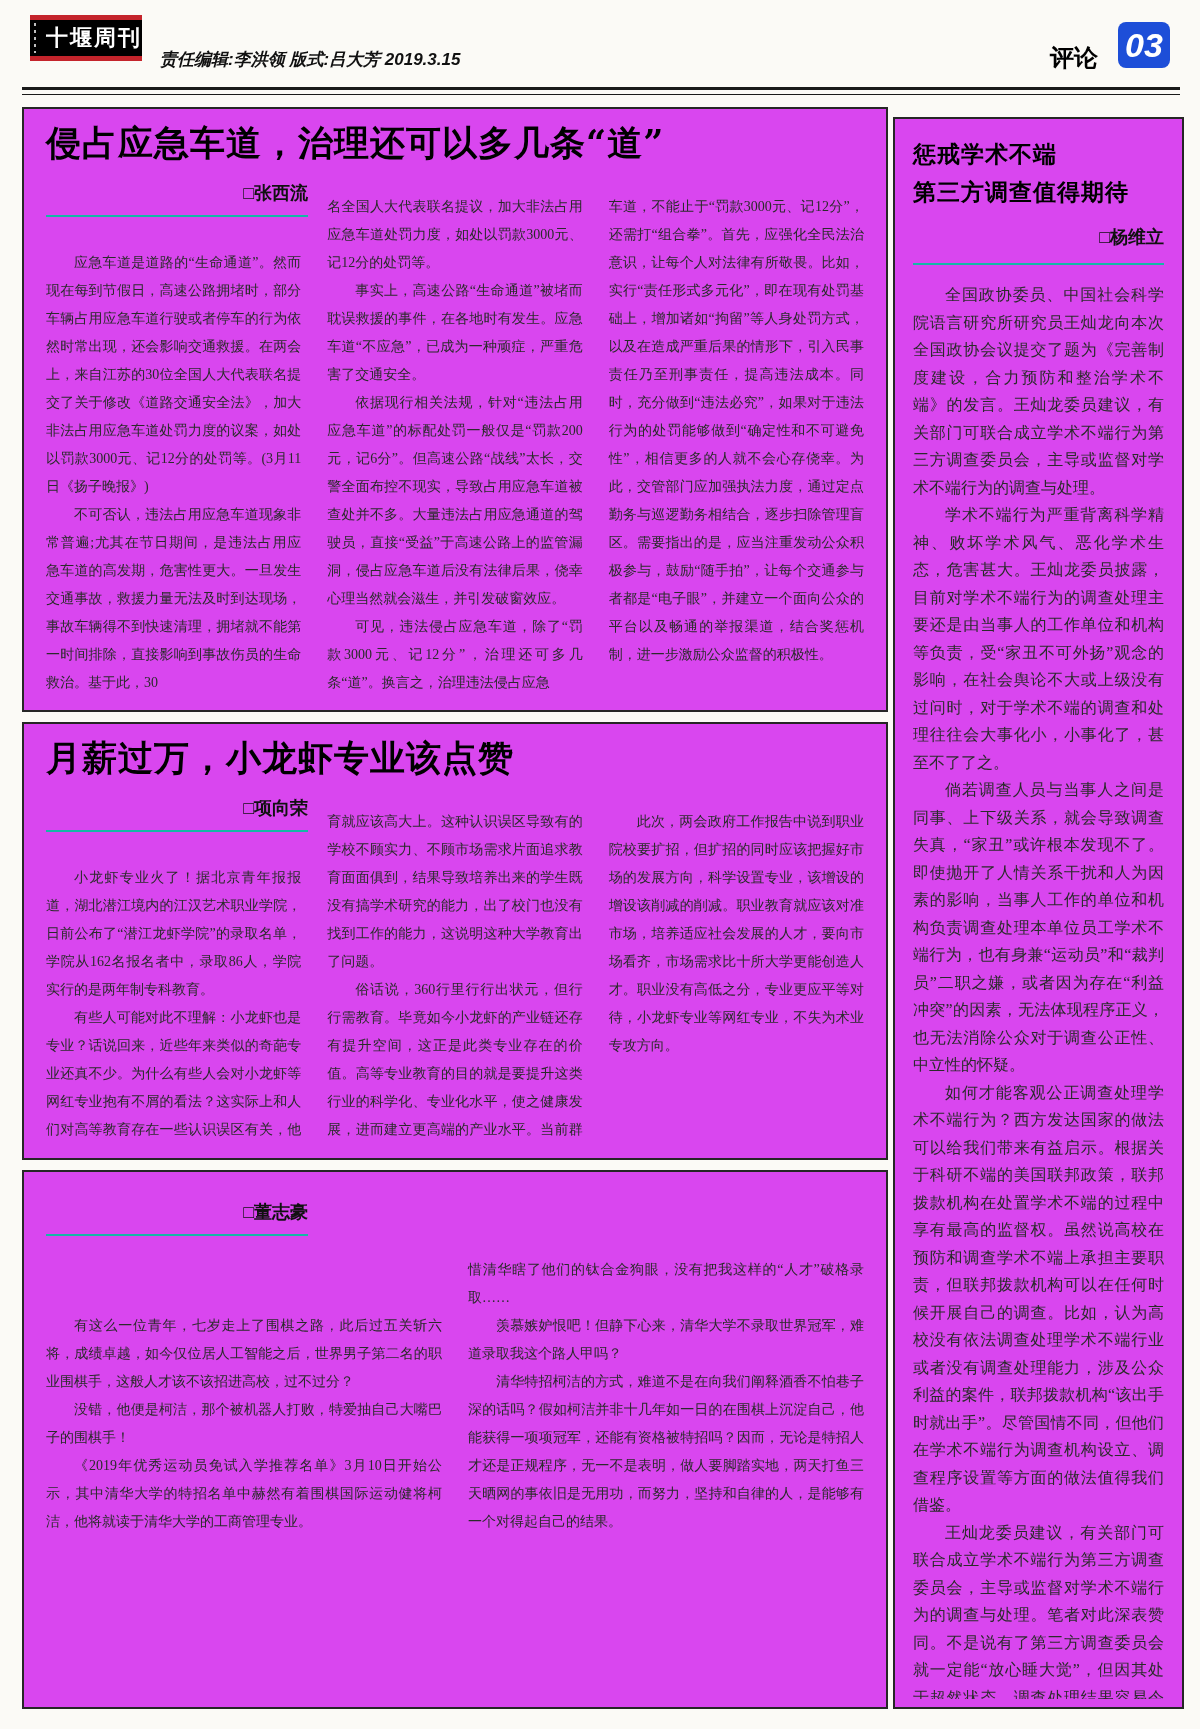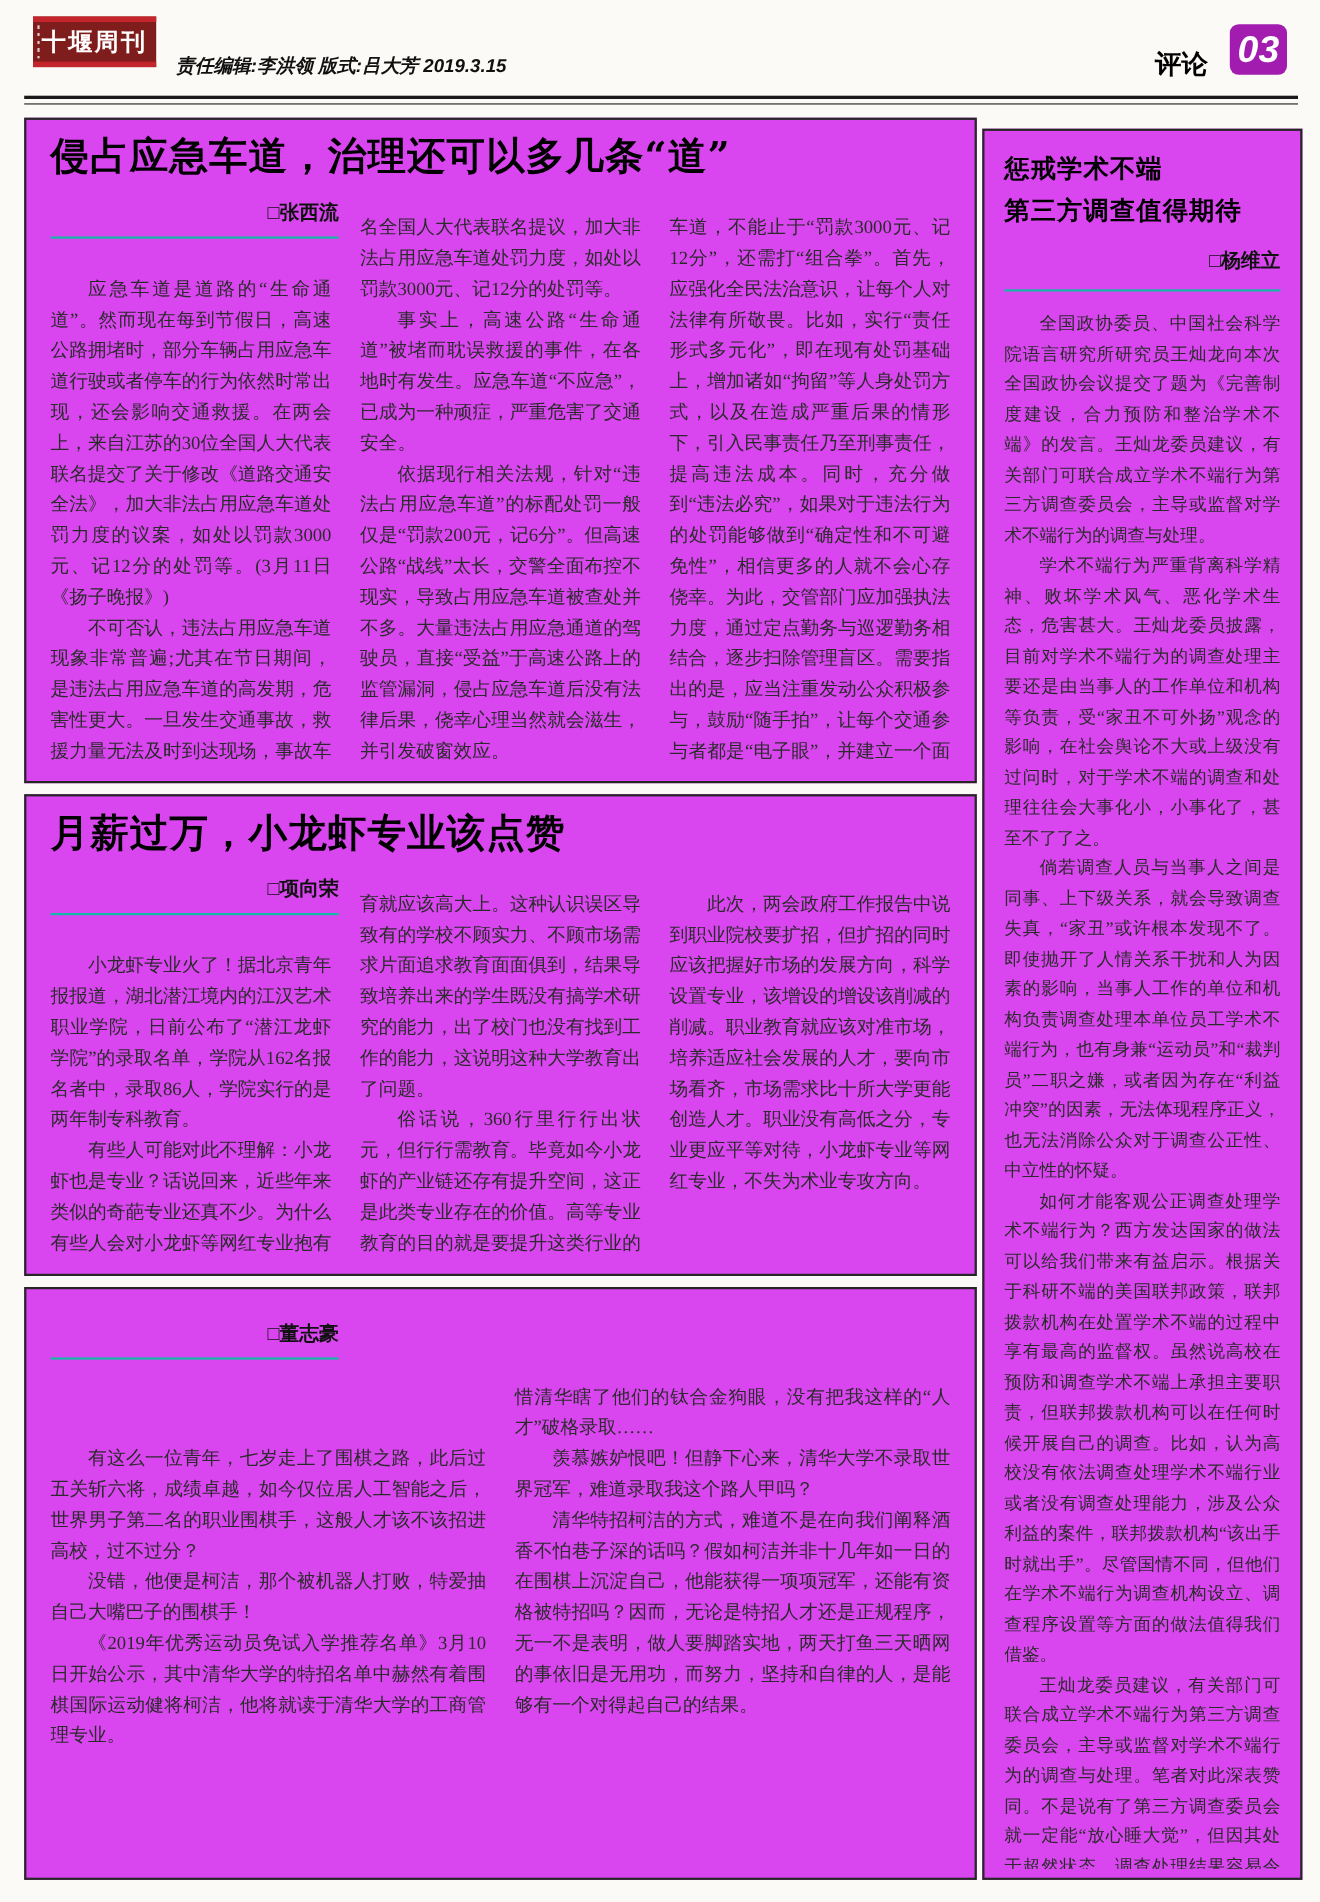--- a/index.html
+++ b/index.html
@@ -5,40 +5,40 @@
   html,body { margin:0; padding:0; background:#e9e7e2; }
   .page {
     position:relative; width:1200px; height:1729px; margin:0 auto;
     background:#fbfaf6; overflow:hidden;
     font-family:"Liberation Serif", serif; color:#1d1d1d;
   }
 
   
   .logo {
     position:absolute; left:30px; top:15px; width:112px; height:36px;
-    background:#7f1d1d; border-top:5px solid #c4242b; border-bottom:5px solid #c4242b;
-    display:flex; align-items:center; justify-content:center;
+    background:#000000; border-top:5px solid #c4242b; border-bottom:5px solid #c4242b;
+    display:flex; align-items:center; justify-content:flex-end;
     color:#ffffff; font:bold 22px "Liberation Sans", sans-serif; letter-spacing:2px;
   }
   .logo-side {
     position:absolute; left:4px; top:3px; bottom:3px; width:2px;
     background:repeating-linear-gradient(#ffffff 0 3px, transparent 3px 7px);
     opacity:.75;
   }
   .editor-line {
     position:absolute; left:160px; top:48px;
     font:italic bold 17px "Liberation Sans", sans-serif; color:#111;
   }
   .section-label {
     position:absolute; right:102px; top:42px;
     font:bold 24px "Liberation Sans", sans-serif; color:#000;
   }
   .page-num {
     position:absolute; right:30px; top:22px; width:52px; height:46px;
-    background:#a21caf; color:#fff; border-radius:8px;
+    background:#1d4ed8; color:#fff; border-radius:8px;
     display:flex; align-items:center; justify-content:center;
     font:italic bold 34px "Liberation Sans", sans-serif;
   }
   .header-rule {
     position:absolute; left:22px; right:20px; top:87px; height:4px;
     border-top:3px solid #1a1a1a; border-bottom:1px solid #1a1a1a;
   }
 
   
   .article { position:absolute; border:2px solid #262626; background:#d946ef; }
@@ -59,21 +59,21 @@
   }
 
   .cols {
     position:absolute; left:22px; right:22px; top:0; bottom:10px;
     display:flex; gap:26px; overflow:hidden;
   }
   .col { flex:1; min-width:0; }
   .col:nth-child(1) { padding-top:140px; }
   .col:nth-child(2), .col:nth-child(3) { padding-top:84px; }
   .col p, .paras p {
-    margin:0; font-size:17px; line-height:28px; text-align:justify;
+    margin:0; font-size:14px; line-height:28px; text-align:justify;
     color:#2b2b2b; font-family:"Liberation Serif", serif;
   }
   p.ind { text-indent:2em; }
 
   
   .a4 .art-head { left:18px; right:18px; top:16px; }
   .a4 .art-title { font-size:23px; line-height:38px; }
   .a4 .art-byline { width:auto; margin-top:14px; padding-bottom:14px; }
   .paras {
     position:absolute; left:18px; right:18px; top:162px; bottom:8px; overflow:hidden;

